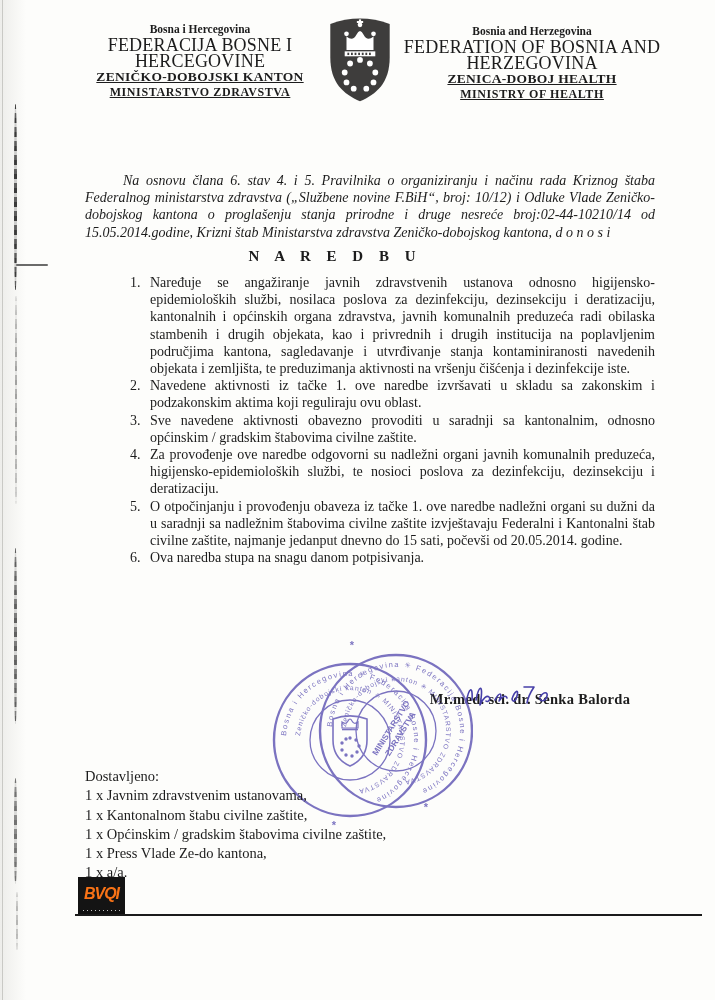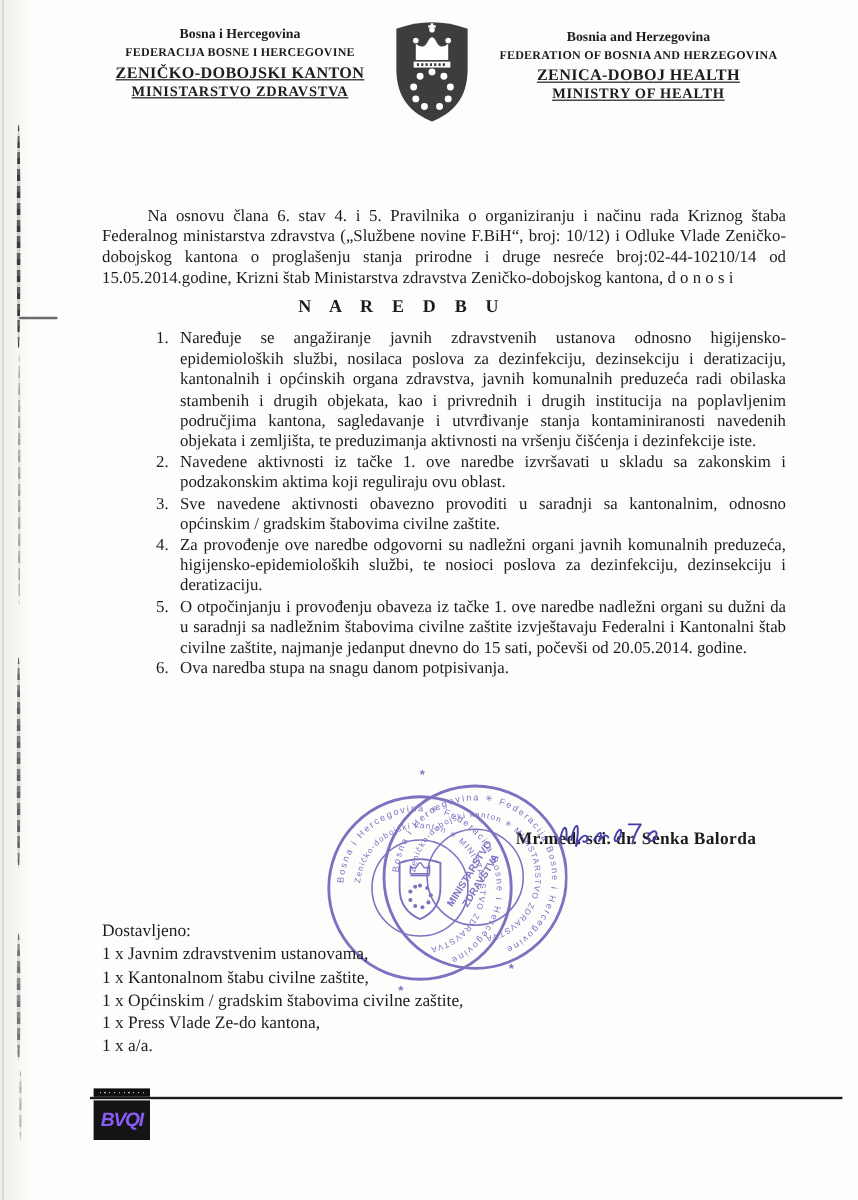--- a/index.html
+++ b/index.html
@@ -23,31 +23,31 @@
   .s2{ left:15px; top:296px; width:2px; height:208px; opacity:.45; }
   .s3{ left:14px; top:548px; width:3px; height:176px; opacity:.8; }
   .s4{ left:14px; top:778px; width:3px; height:106px; opacity:.7; }
   .s5{ left:16px; top:892px; width:2px; height:58px; opacity:.35; }
   .tick{ position:absolute; left:16px; top:264px; width:32px; height:2px; background:#3a3a3a; opacity:.75; border-radius:1px; }
 
   
   .hdr-left{ position:absolute; left:74px; top:22px; width:252px; text-align:center; }
   .hdr-right{ position:absolute; left:396px; top:24px; width:272px; text-align:center; }
   .h-country{ font-size:11.5px; font-weight:bold; line-height:15px; }
-  .h-fed{ font-size:10px; font-weight:bold; line-height:16px; letter-spacing:.2px; }
+  .h-fed{ font-size:18px; font-weight:normal; line-height:16px; letter-spacing:.2px; }
   .h-canton{ font-size:13.5px; font-weight:bold; line-height:16px; text-decoration:underline; letter-spacing:.3px; }
   .h-min{ font-size:12px; font-weight:bold; line-height:15px; letter-spacing:.6px;text-decoration:underline; }
   .coa{ position:absolute; left:324px; top:13px; }
 
   
   .meta{ position:absolute; left:87px; top:112px; font-size:14px; line-height:18.5px; }
 
   
   .content{ position:absolute; left:85px; top:172px; width:570px; font-size:14px; line-height:17.2px; }
-  .intro{ margin:0; text-align:justify; text-indent:38px; }
+  .intro{ margin:0; text-align:justify; text-indent:38px;font-style:italic; }
   .order-heading{ width:500px; margin:7px 70px 0 0; text-align:center; font-weight:bold; font-size:15px; letter-spacing:6px; }
   ol.order-list{ list-style:none; margin:9px 0 0 45px; padding:0; width:525px; }
   ol.order-list li{ position:relative; padding-left:20px; text-align:justify; }
   ol.order-list .num{ position:absolute; left:0; top:0; }
 
   
   .sig{ position:absolute; left:390px; top:664px; width:280px; text-align:center; }
   .sig-title-row{ font-size:13.5px; letter-spacing:.3px; white-space:nowrap; }
   .title-mark{ vertical-align:super; margin-left:4px; }
   .sig-scribble{ position:absolute; left:70px; top:16px; }
@@ -58,22 +58,22 @@
   .stamp text{ font-family:"Liberation Sans", sans-serif; }
 
   
   .dist{ position:absolute; left:85px; top:767px; font-size:14.5px; line-height:19.3px; }
 
   
   .footer-rule{ position:absolute; left:75px; top:914px; width:627px; height:2px; background:#1b1b1b; }
   .logo-strip{ position:absolute; left:78px; top:907px; width:47px; height:7px; background:#0f0f0f;
       background-image:repeating-linear-gradient(90deg, rgba(255,255,255,.75) 0 1px, rgba(0,0,0,0) 1px 4px);
       background-size:80% 1px; background-position:center; background-repeat:no-repeat; }
-  .logo-box{ position:absolute; left:78px; top:917px; width:47px; height:33px; background:#141414;
-      color:#8b5cf6; display:flex; align-items:center; justify-content:center;
+  .logo-box{ position:absolute; left:78px; top:877px; width:47px; height:33px; background:#141414;
+      color:#f97316; display:flex; align-items:center; justify-content:center;
       font-family:"Liberation Sans", sans-serif; font-weight:bold; font-size:16px; letter-spacing:-1px; font-style:italic; }
   .footer-text{ position:absolute; left:80px; right:0; top:919px; text-align:center; font-size:13px; line-height:18px; }
 </style>
 </head>
 <body>
 
 <div class="page">
 
   <div class="edge-hairline"></div>
   <div class="streak s1"></div>

